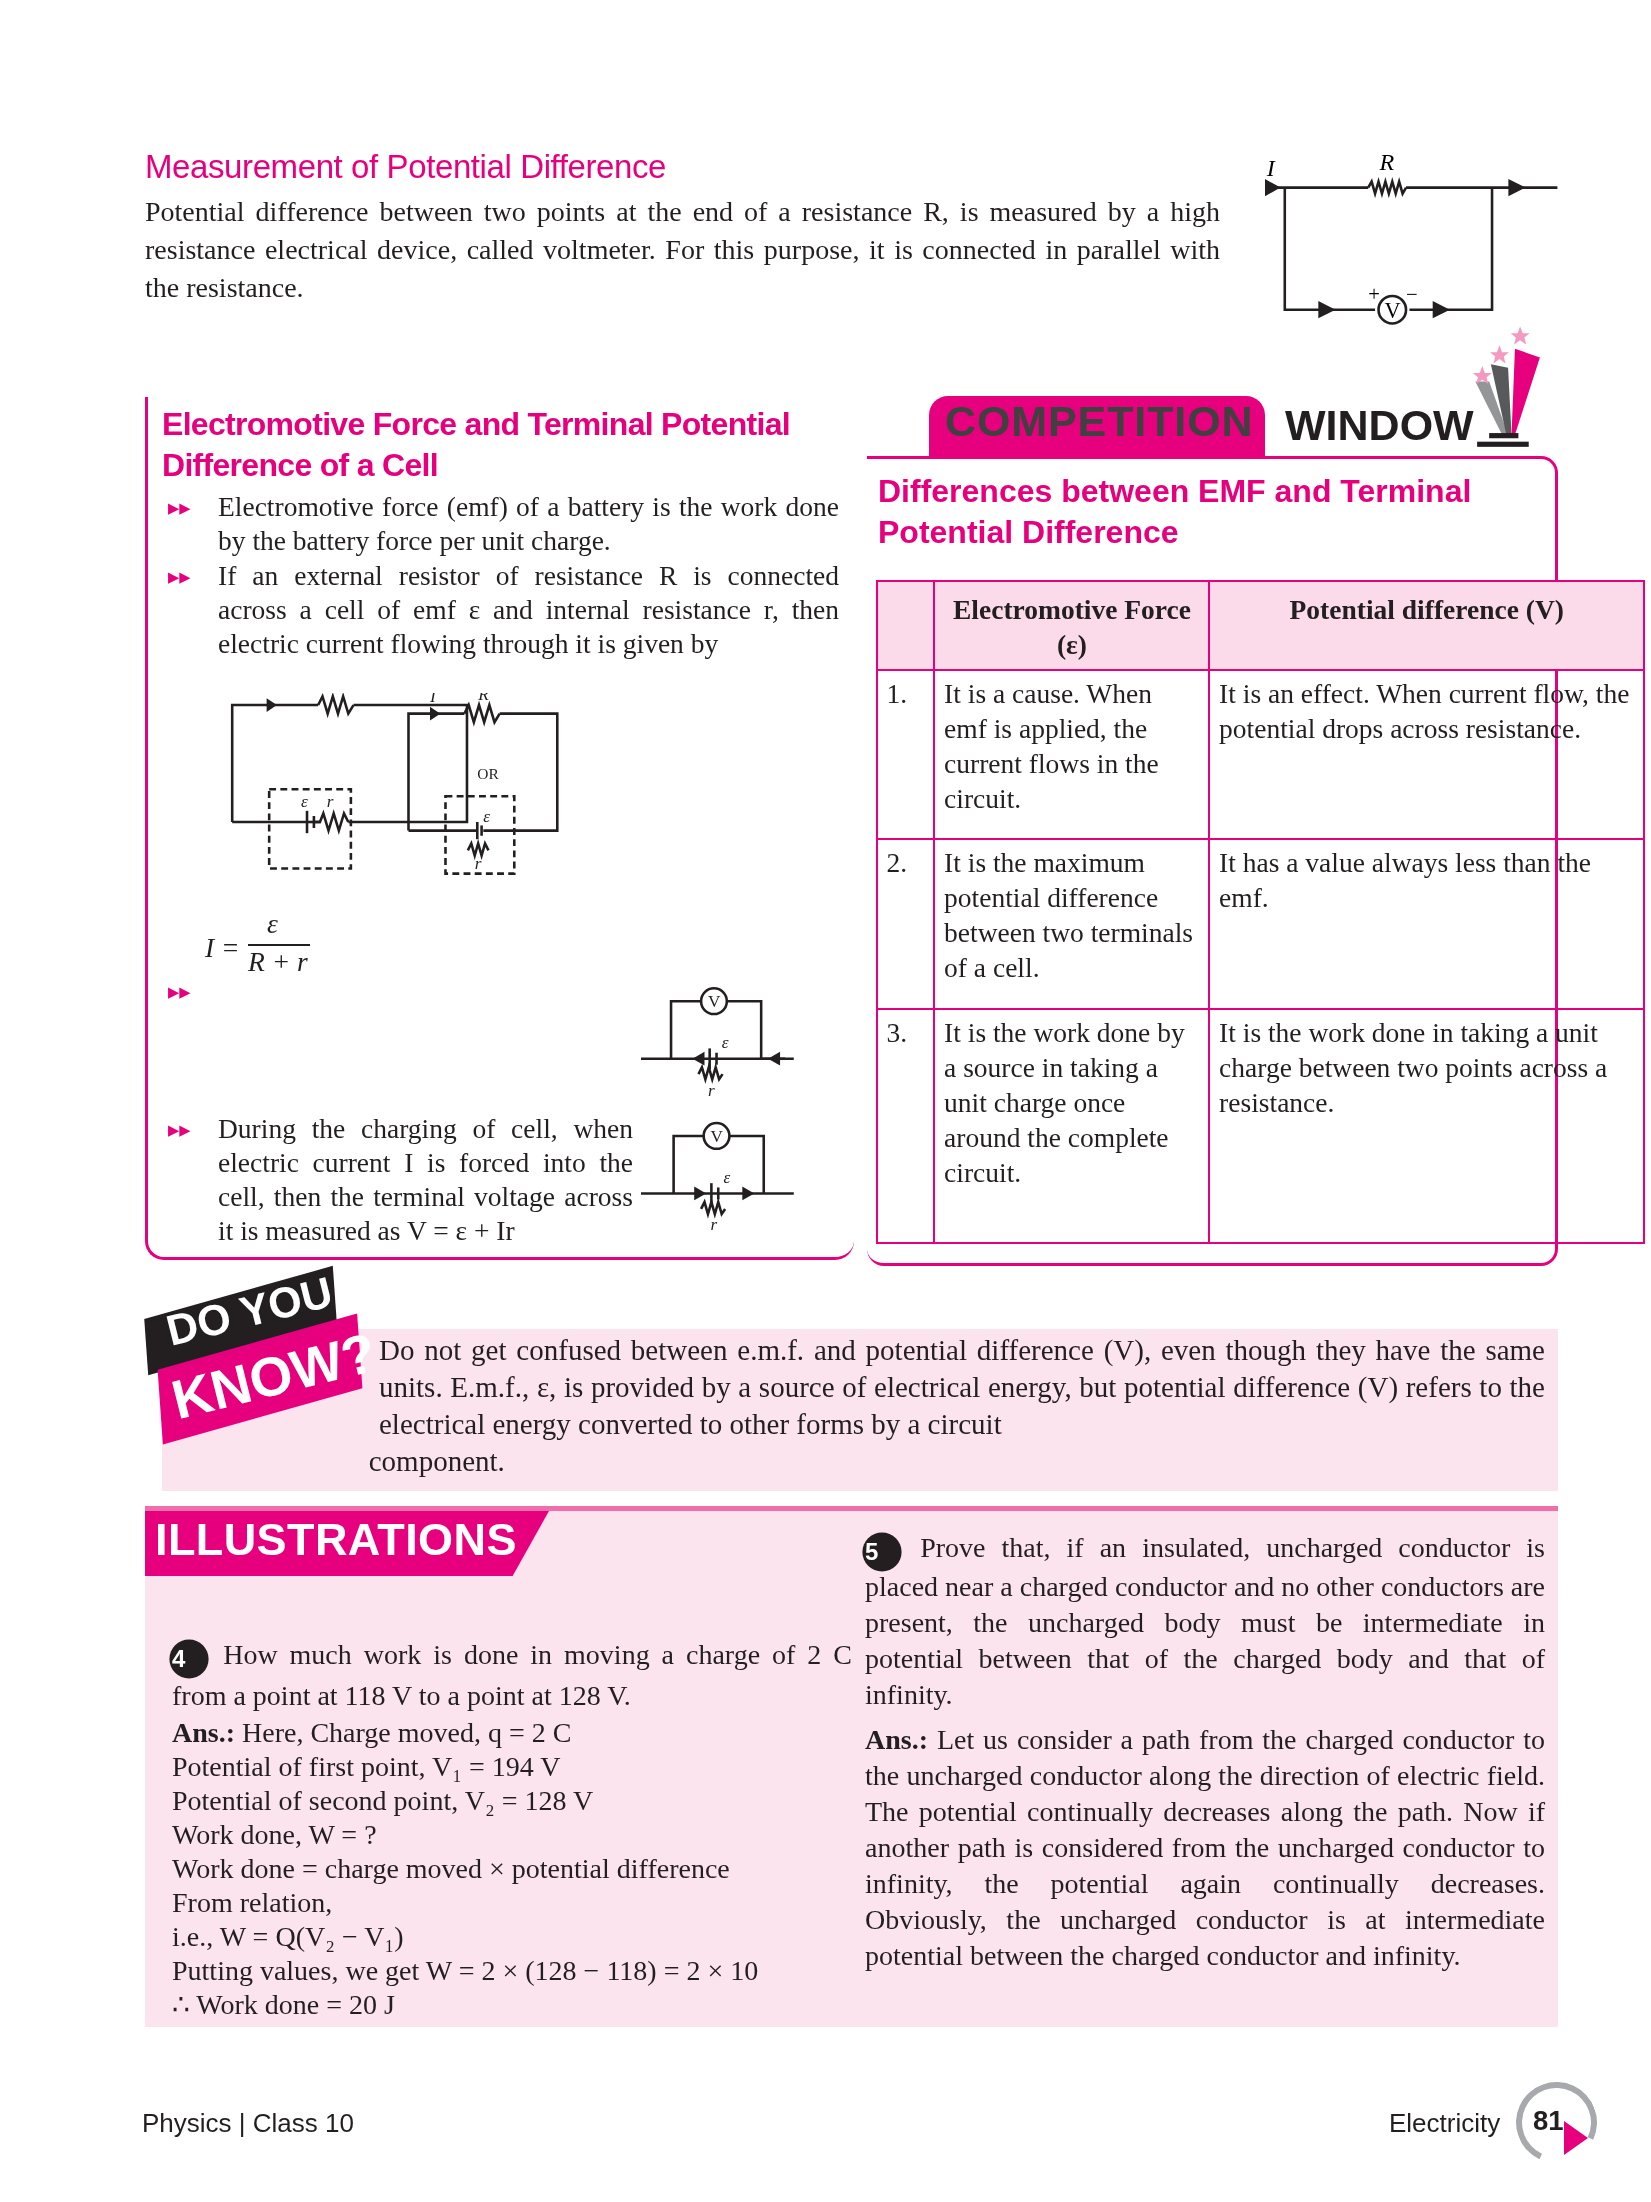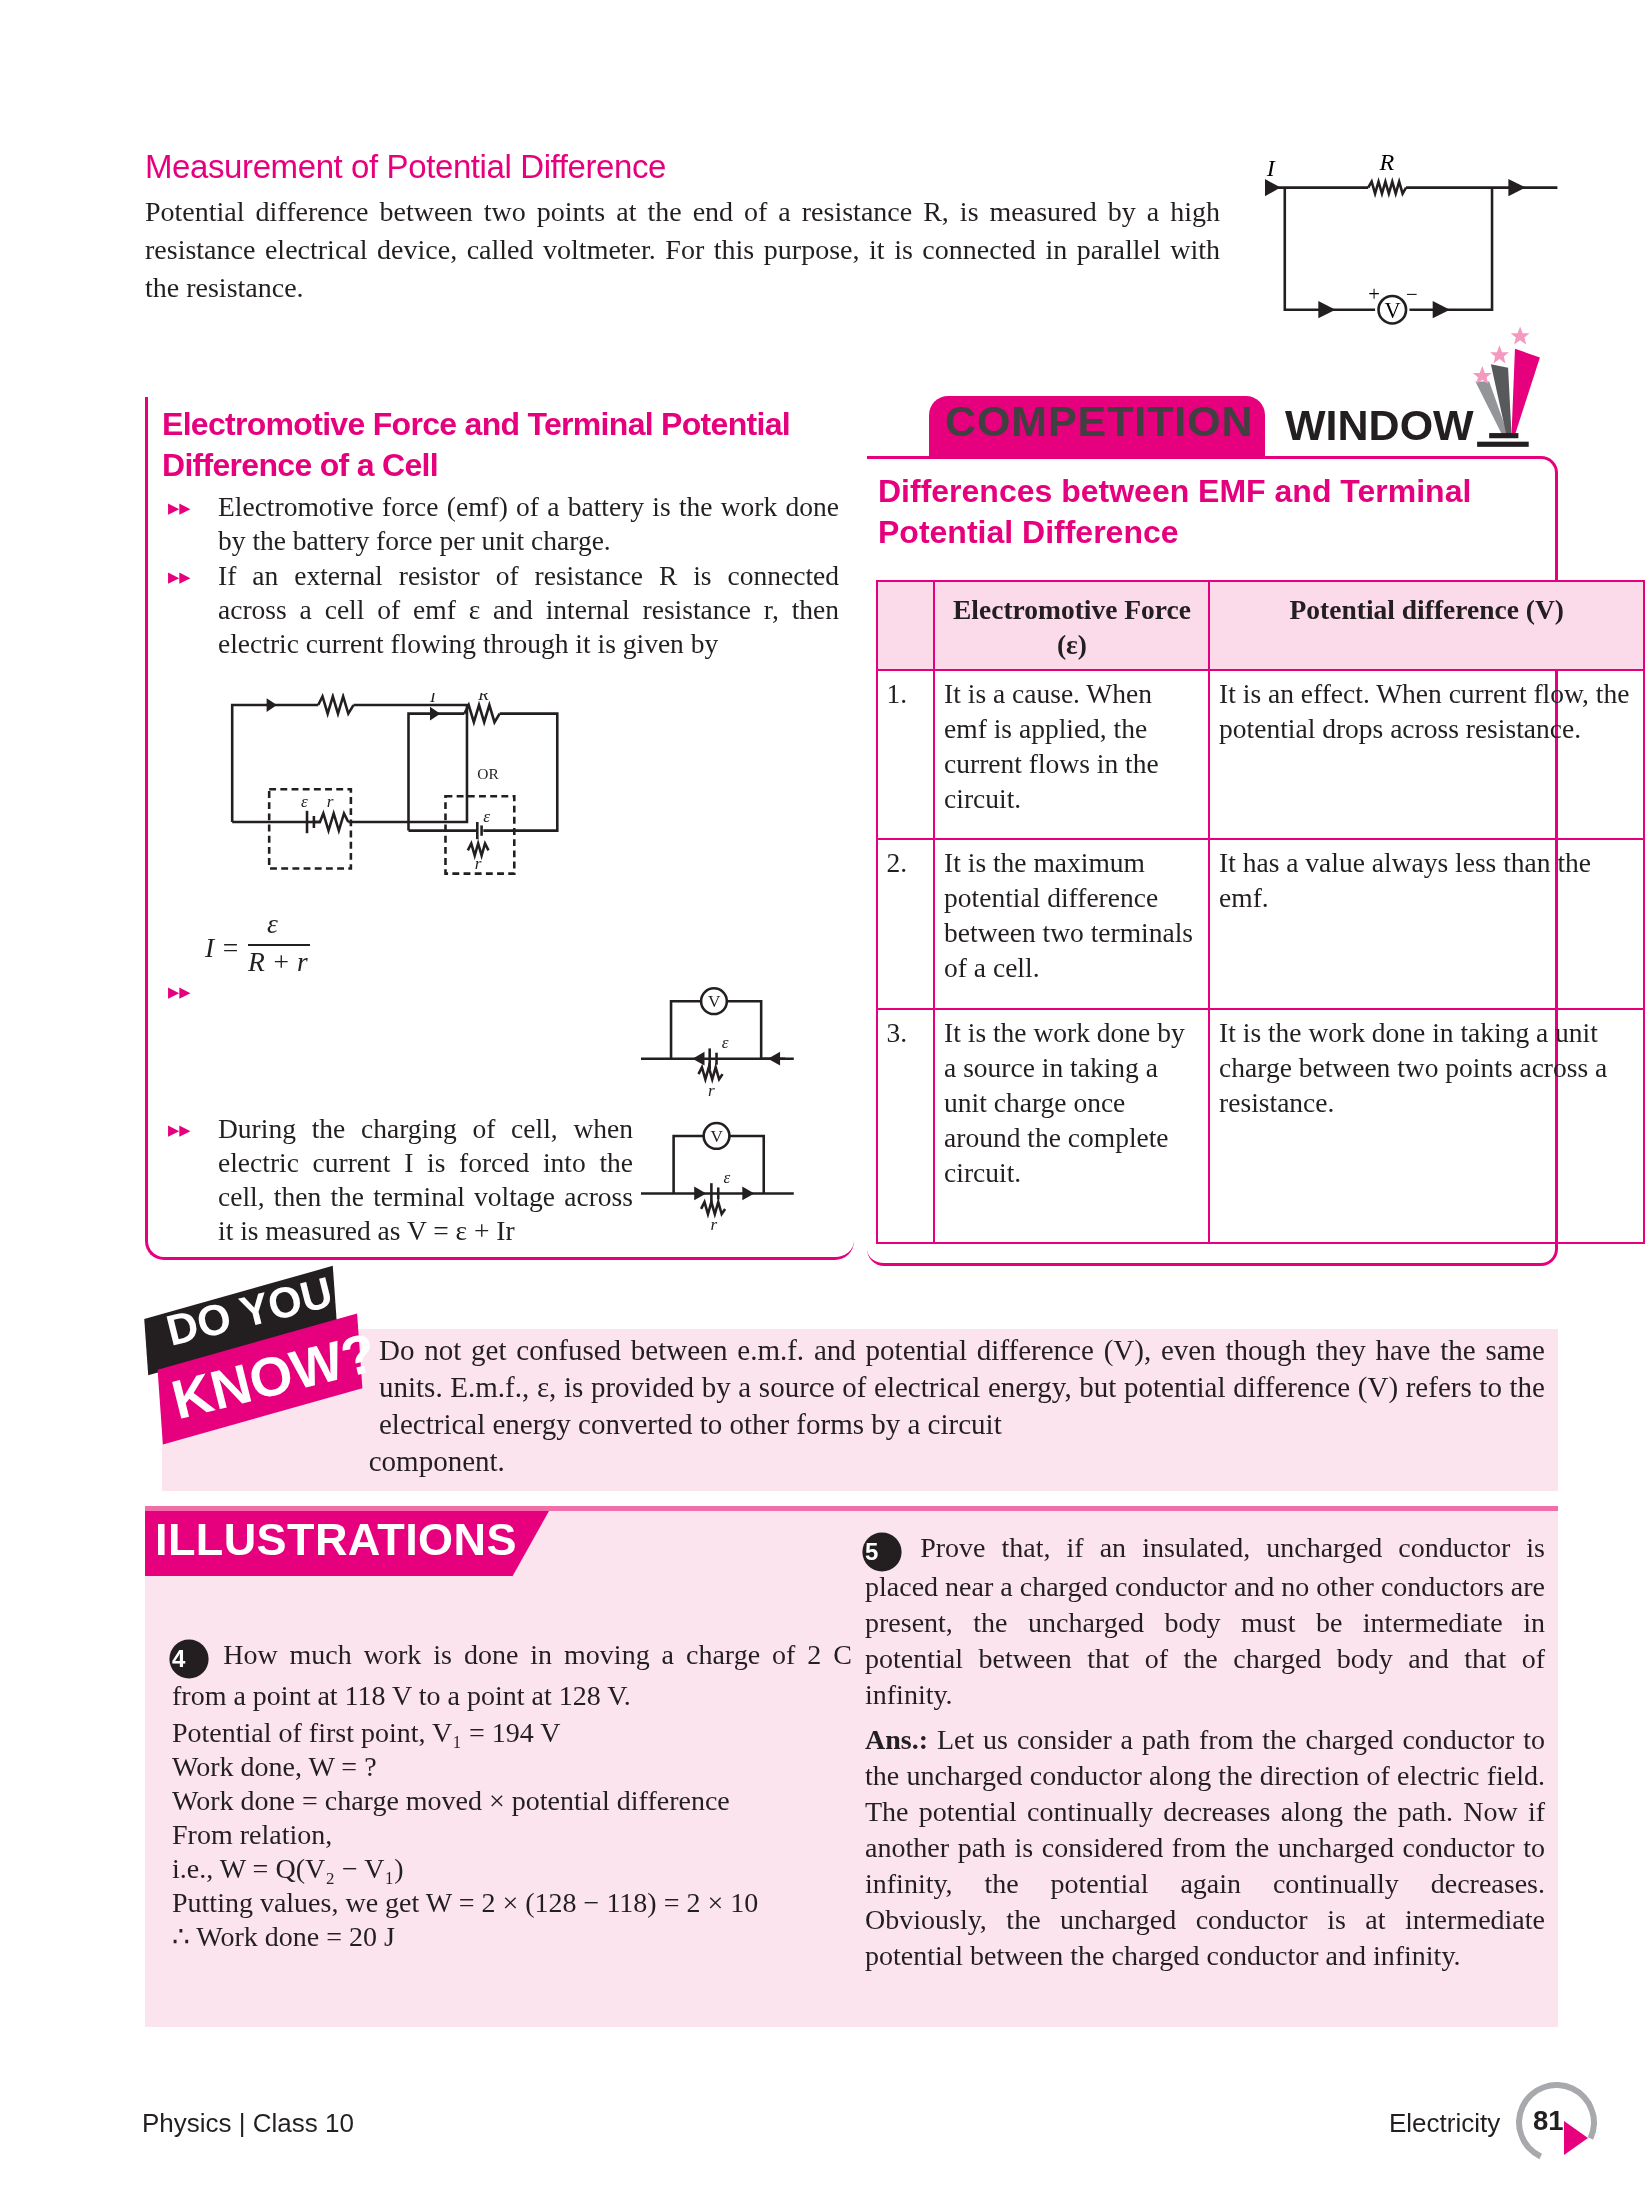--- a/index.html
+++ b/index.html
@@ -255,21 +255,23 @@
 <div class="abs" id="ill-bg"></div>
 <div class="abs" id="ill-banner"></div>
 <div class="abs sans" id="ill-banner-text">ILLUSTRATIONS</div>
 
 <div class="abs serif" id="q4">
   <div class="just" style="line-height:40px;">
     <span class="qbadge">4</span>
     <span>How much work is done in moving a charge of 2 C from a point at 118 V to a point at 128 V.</span>
   </div>
   <div>
+    <span class="line"><b>Ans.:</b> <span>Here, Charge moved, q = 2 C</span></span>
     <span class="line">Potential of first point, V₁ = 194 V</span>
+    <span class="line">Potential of second point, V₂ = 128 V</span>
     <span class="line">Work done, W = ?</span>
     <span class="line">Work done = charge moved × potential difference</span>
     <span class="line">From relation,</span>
     <span class="line">i.e., W = Q(V₂ − V₁)</span>
     <span class="line">Putting values, we get W = 2 × (128 − 118) = 2 × 10</span>
     <span class="line">∴   Work done = 20 J</span>
   </div>
 </div>
 
 <div class="abs serif" id="q5">

